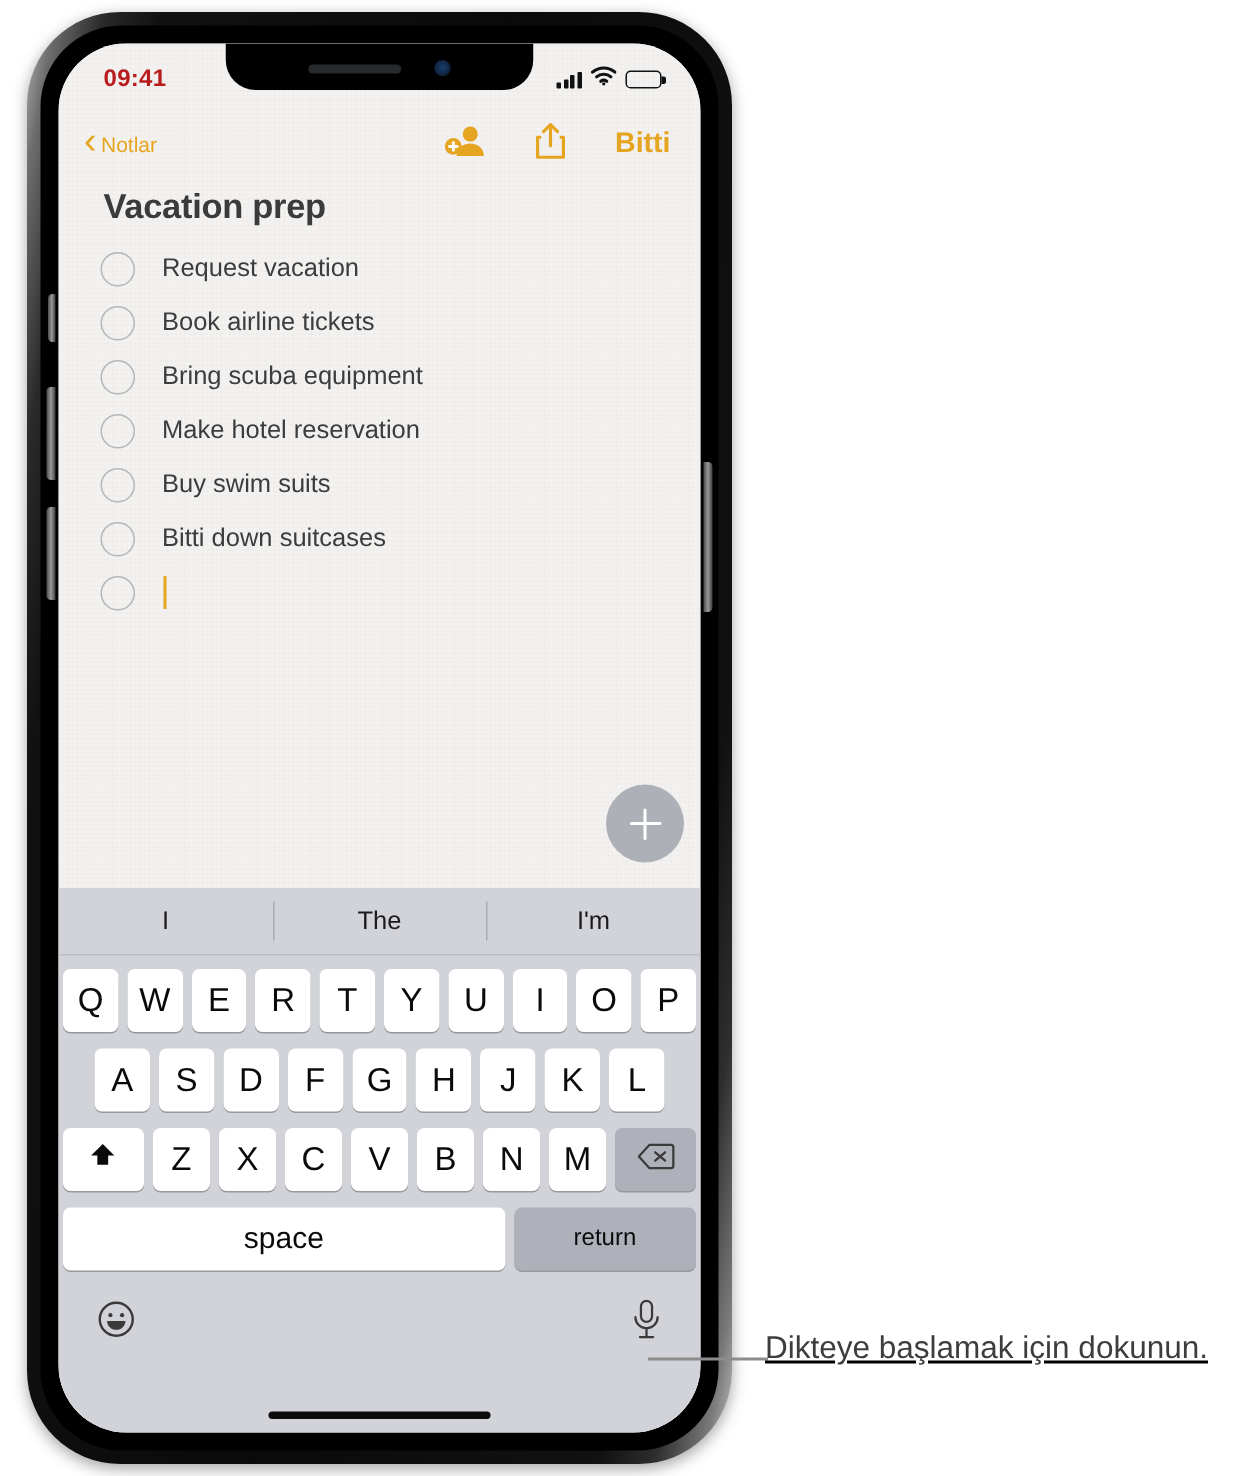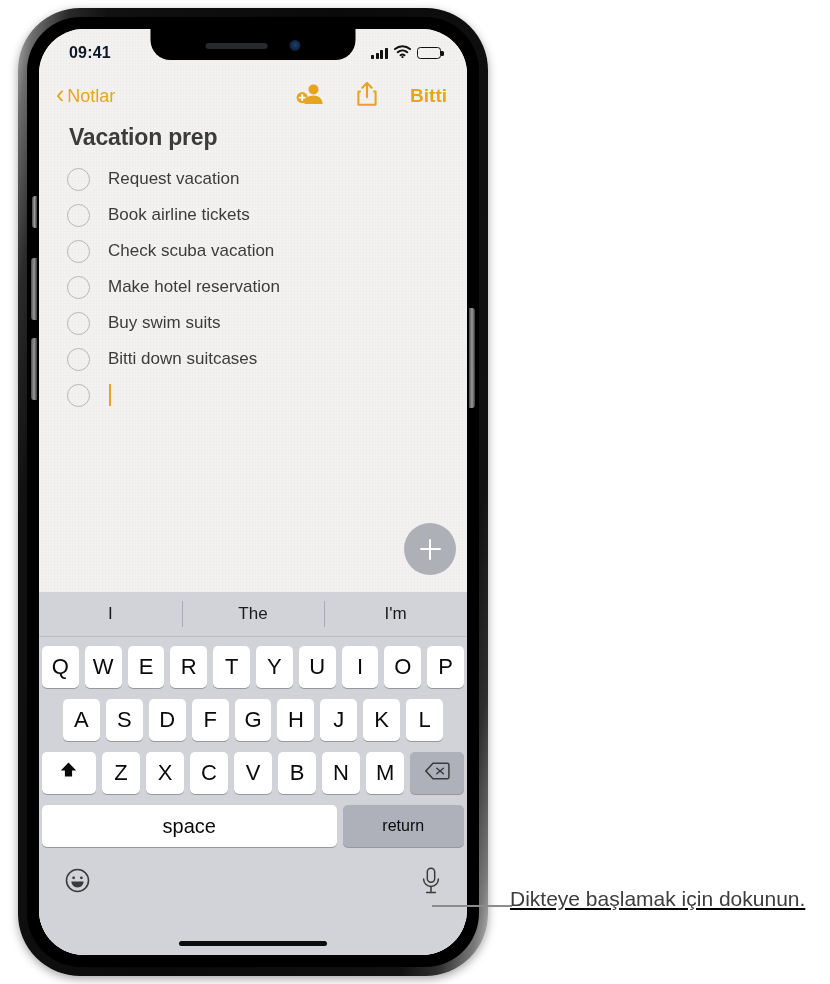--- a/index.html
+++ b/index.html
@@ -56,21 +56,21 @@
     margin-top: 2px;
   }
 
   
   #status-bar {
     position: absolute; top: 0; left: 0; right: 0; height: 44px;
     display: flex; align-items: center; justify-content: space-between;
     padding: 0 26px 0 30px;
     z-index: 30;
   }
-  #status-time { font-size: 16px; font-weight: bold; color: #0f172a; letter-spacing: .2px; margin-top: 4px; }
+  #status-time { font-size: 16px; font-weight: bold; color: #b91c1c; letter-spacing: .2px; margin-top: 4px; }
   #status-icons { display: flex; align-items: center; gap: 6px; margin-top: 4px; }
   .sig-bars { display: flex; align-items: flex-end; gap: 1.6px; height: 11px; }
   .sig-bars i { display: block; width: 3px; background: #111; border-radius: .7px; }
   .sig-bars i:nth-child(1) { height: 4px; }
   .sig-bars i:nth-child(2) { height: 6px; }
   .sig-bars i:nth-child(3) { height: 8.5px; }
   .sig-bars i:nth-child(4) { height: 11px; }
   #battery-icon { width: 24px; height: 12px; border: 1.6px solid #111; border-radius: 3.4px; position: relative; padding: 1.4px; }
   #battery-icon::after { content:""; position:absolute; right:-3.6px; top:3.4px; width:2.2px; height:5px; background:#111; border-radius:0 1.5px 1.5px 0; }
   #battery-fill { width: 100%; height: 100%; background: #111; border-radius: 1.4px; }
@@ -83,21 +83,21 @@
       repeating-linear-gradient(0deg, rgba(0,0,0,.012) 0 1px, transparent 1px 3px),
       repeating-linear-gradient(90deg, rgba(0,0,0,.012) 0 1px, transparent 1px 3px);
   }
   #note-toolbar {
     position: absolute; top: 44px; left: 0; right: 0; height: 46px;
     display: flex; align-items: center;
     padding: 0 20px 0 17px;
   }
   #back-to-notes { display: flex; align-items: center; gap: 3px; cursor: pointer; }
   #back-chevron { font-size: 25px; color: #e6a520; line-height: 1; font-weight: 500; margin-top: -3px; }
-  #back-label { font-size: 18px; color: #e6a520; font-weight: 500; }
+  #back-label { font-size: 14px; color: #e6a520; font-weight: 500; }
   #toolbar-spacer { flex: 1; }
   .tb-icon { margin-right: 32px; cursor: pointer; }
   #done-button { font-size: 19px; color: #e6a520; font-weight: bold; cursor: pointer; text-align: right; }
 
   #note-title {
     position: absolute; top: 95px; left: 30px;
     font-size: 23px; font-weight: bold; color: #3b3b3b; letter-spacing: -.2px;
   }
   #checklist { position: absolute; top: 132px; left: 28px; right: 20px; text-align: right; }
   .check-row { display: flex; align-items: center; height: 36px; }
@@ -223,21 +223,21 @@
         <div class="check-row">
           <span class="check-circle"></span>
           <span class="check-text">Request vacation</span>
         </div>
         <div class="check-row">
           <span class="check-circle"></span>
           <span class="check-text">Book airline tickets</span>
         </div>
         <div class="check-row">
           <span class="check-circle"></span>
-          <span class="check-text">Check scuba vacation</span>
+          <span class="check-text">Bring scuba equipment</span>
         </div>
         <div class="check-row">
           <span class="check-circle"></span>
           <span class="check-text">Make hotel reservation</span>
         </div>
         <div class="check-row">
           <span class="check-circle"></span>
           <span class="check-text">Buy swim suits</span>
         </div>
         <div class="check-row">

